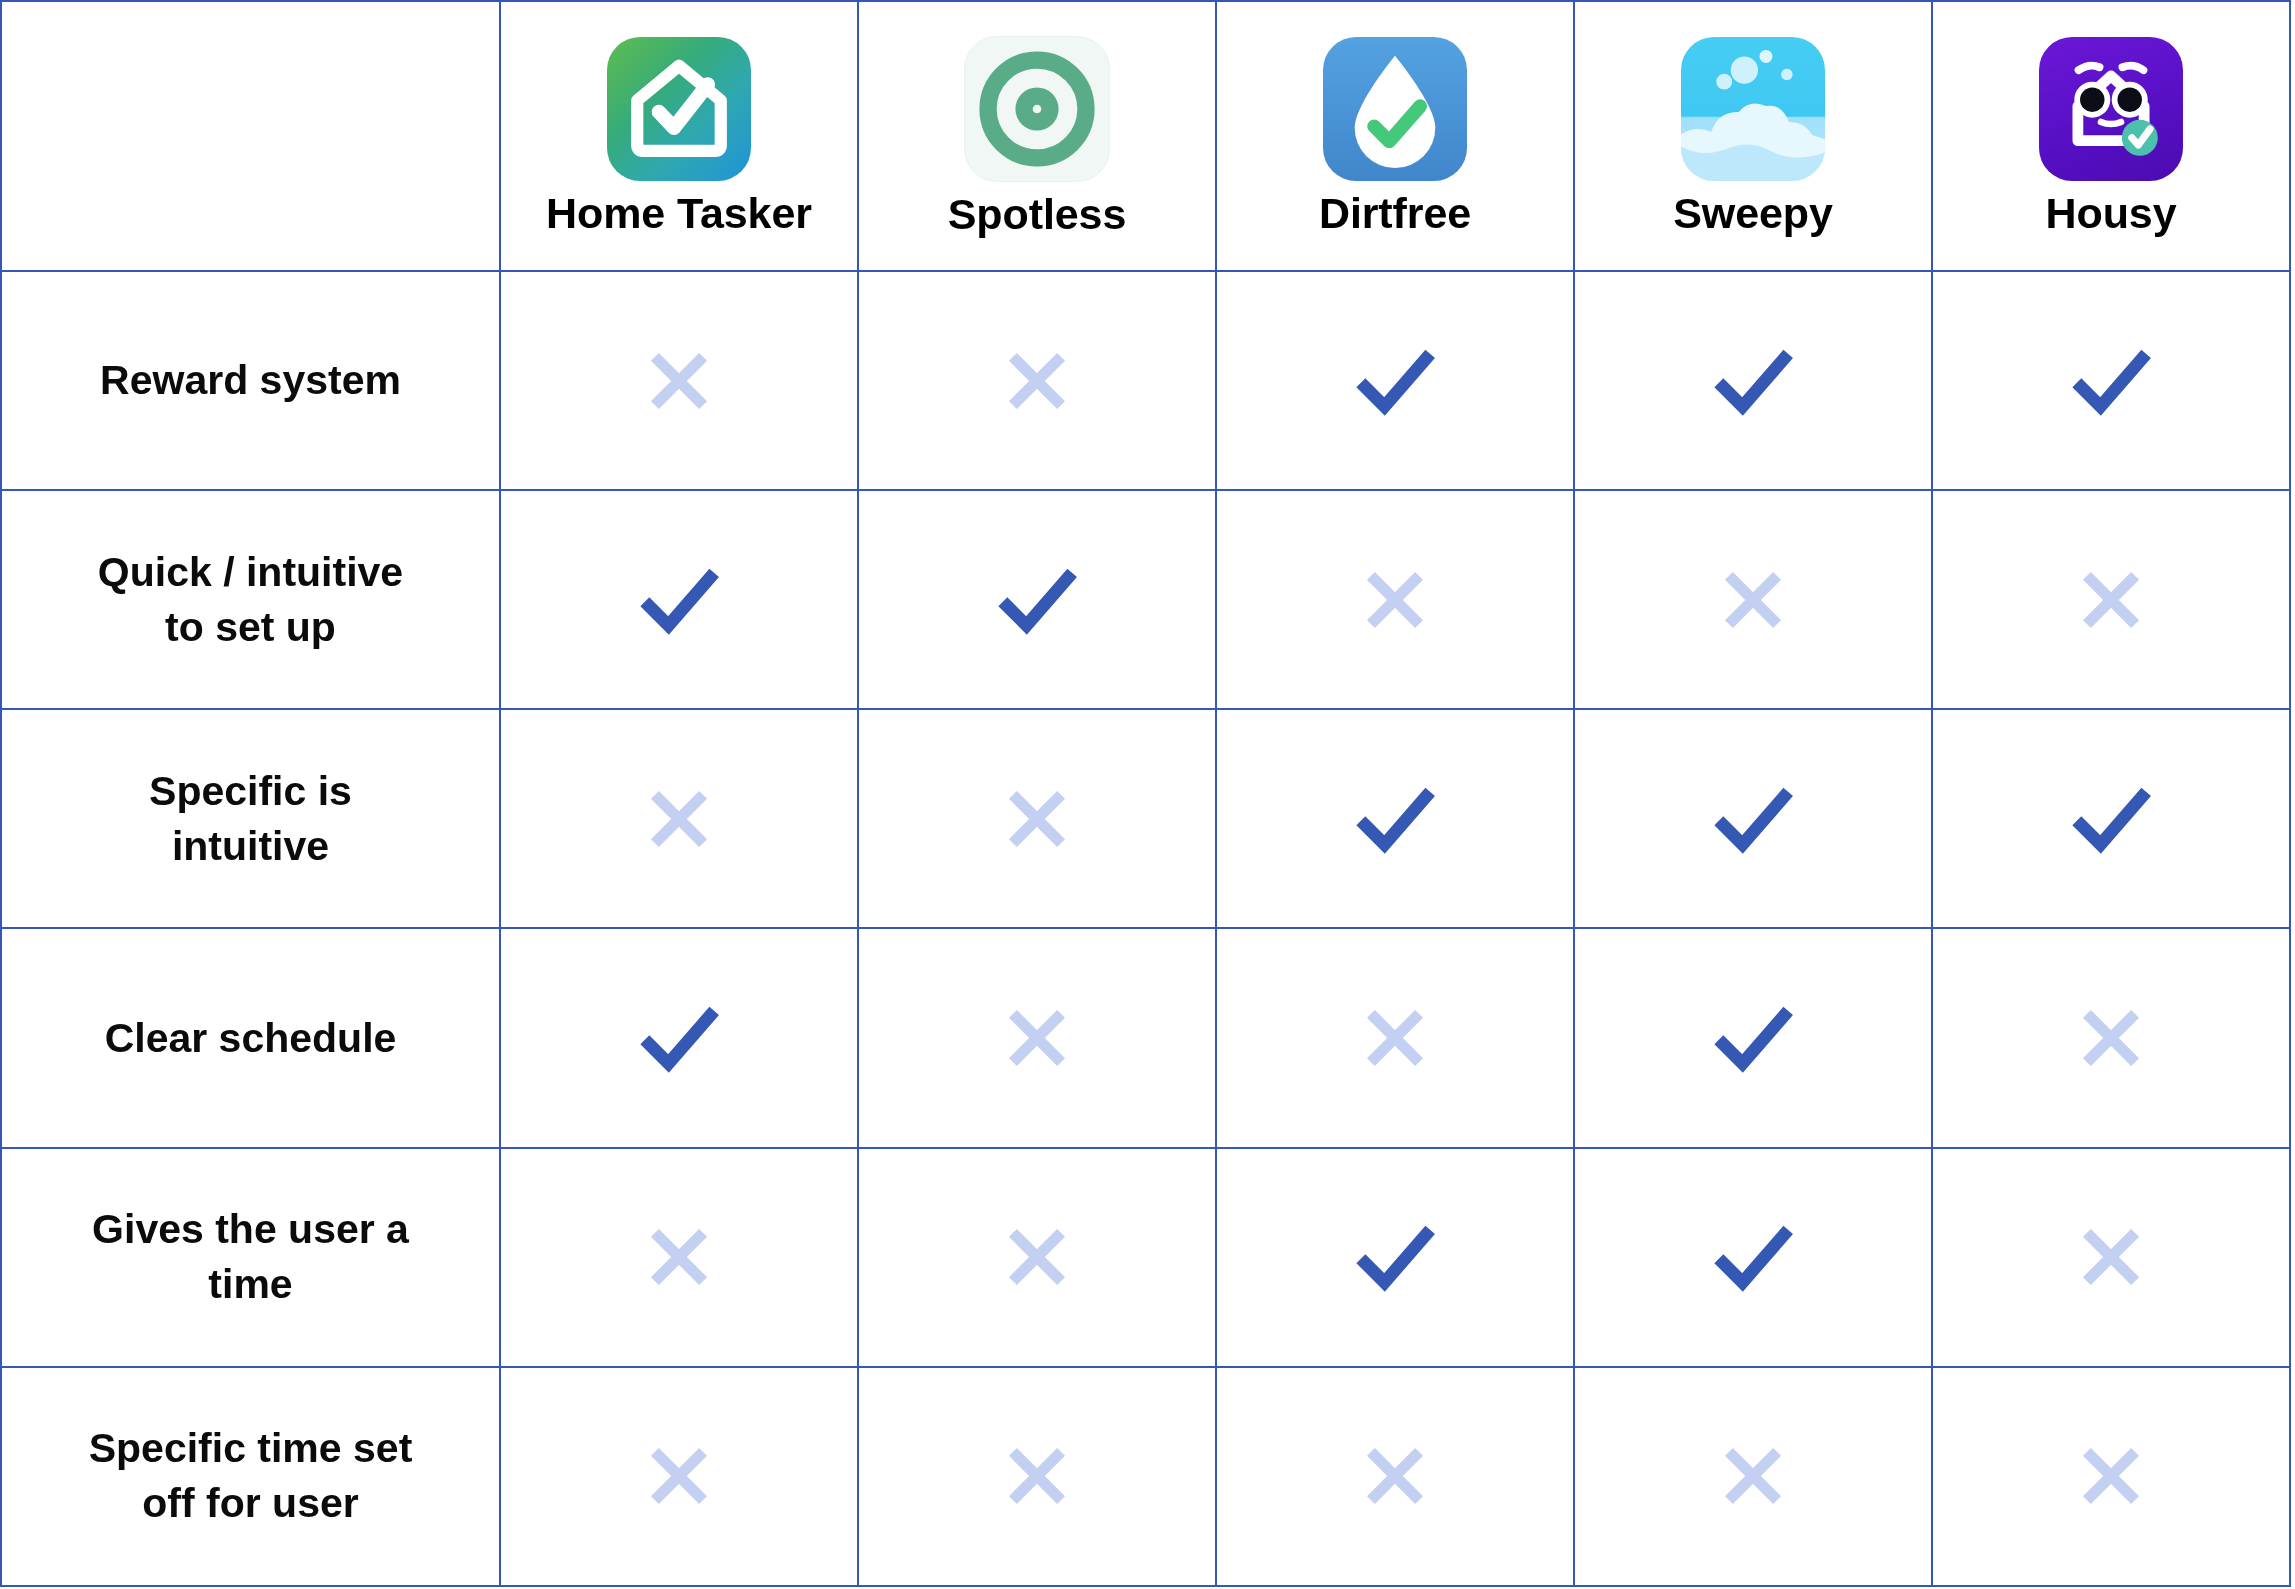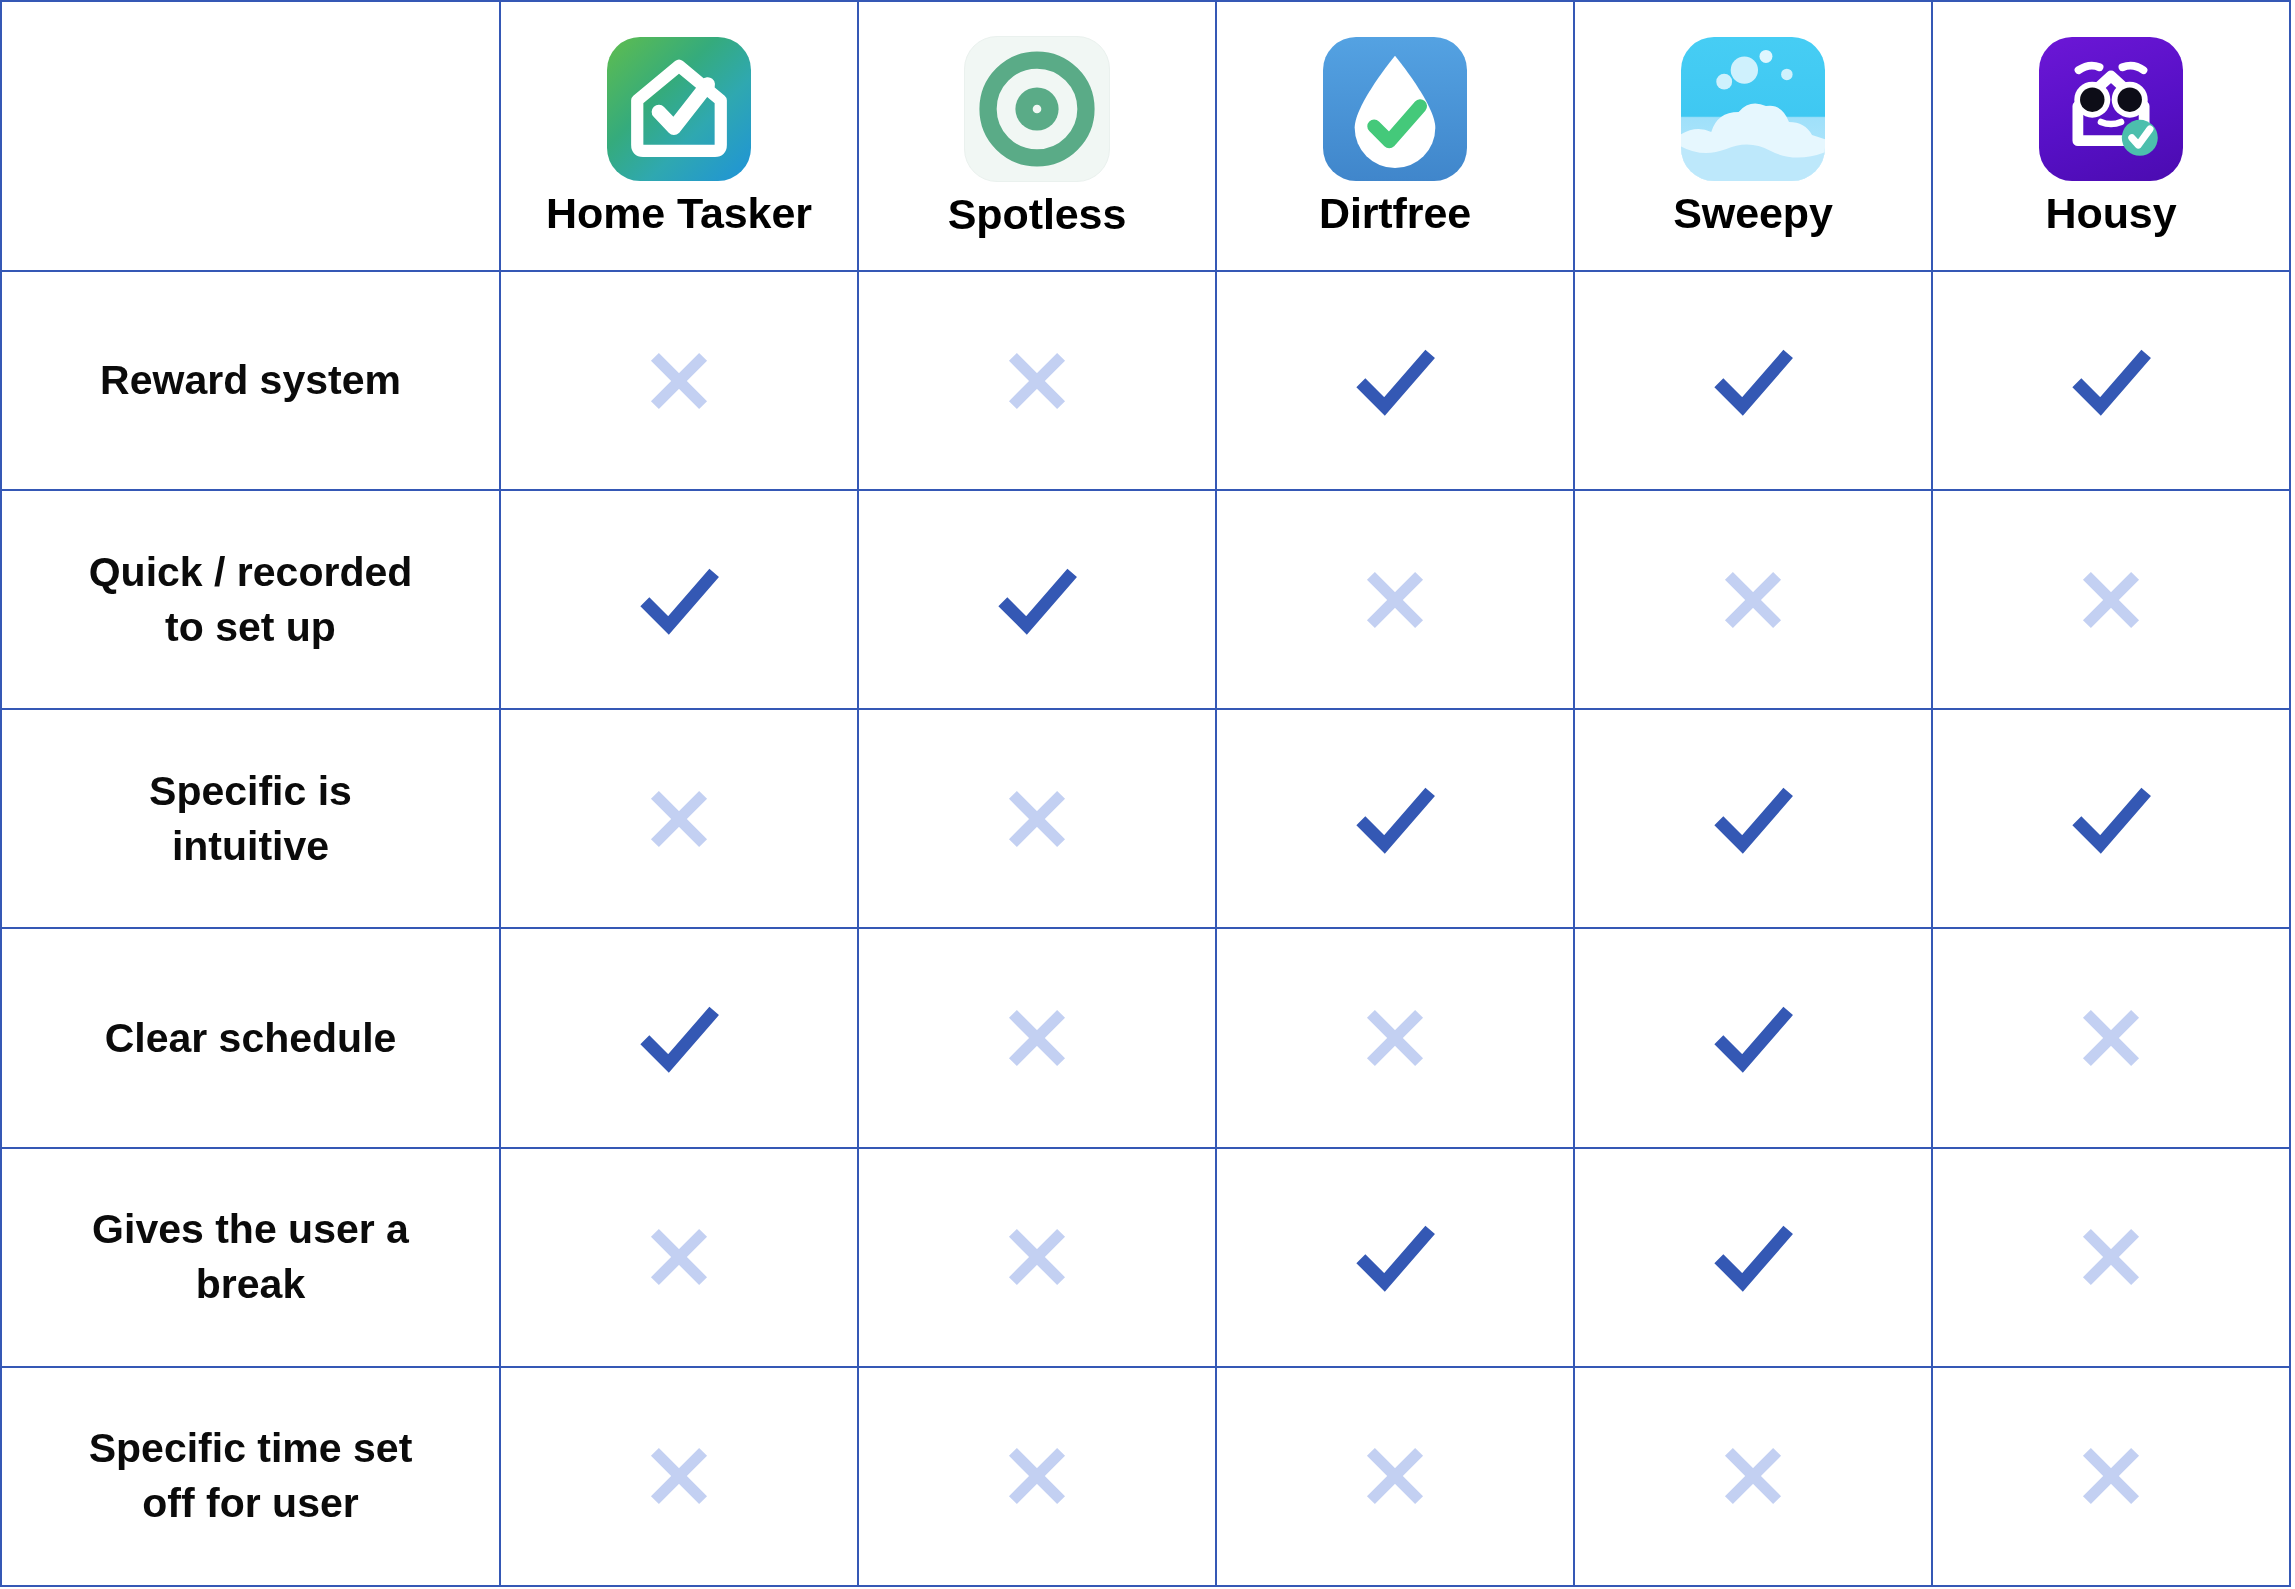--- a/index.html
+++ b/index.html
@@ -258,21 +258,21 @@
         <div class="mark-wrap">
           <svg class="mark-svg" width="93" height="86" viewBox="0 0 110 100">
             <path d="M14 52 L42 80 L96 18" fill="none" stroke="#3458b4" stroke-width="15" stroke-linecap="butt" stroke-linejoin="miter"></path>
           </svg>
         </div>
       </td>
     </tr>
 
     <tr class="data-row">
       <td class="feature-cell">
-        <span>Quick / recorded</span>
+        <span>Quick / intuitive</span>
         <span class="line2">to set up</span>
       </td>
       <td class="mark-cell">
         <div class="mark-wrap">
           <svg class="mark-svg" width="93" height="86" viewBox="0 0 110 100">
             <path d="M14 52 L42 80 L96 18" fill="none" stroke="#3458b4" stroke-width="15" stroke-linecap="butt" stroke-linejoin="miter"></path>
           </svg>
         </div>
       </td>
       <td class="mark-cell">
@@ -384,21 +384,21 @@
           <svg class="mark-svg" width="86" height="86" viewBox="0 0 100 100">
             <path d="M22 22 L78 78 M78 22 L22 78" stroke="#c3d0f2" stroke-width="13" stroke-linecap="butt"></path>
           </svg>
         </div>
       </td>
     </tr>
 
     <tr class="data-row">
       <td class="feature-cell">
         <span>Gives the user a</span>
-        <span class="line2">break</span>
+        <span class="line2">time</span>
       </td>
       <td class="mark-cell">
         <div class="mark-wrap">
           <svg class="mark-svg" width="86" height="86" viewBox="0 0 100 100">
             <path d="M22 22 L78 78 M78 22 L22 78" stroke="#c3d0f2" stroke-width="13" stroke-linecap="butt"></path>
           </svg>
         </div>
       </td>
       <td class="mark-cell">
         <div class="mark-wrap">

